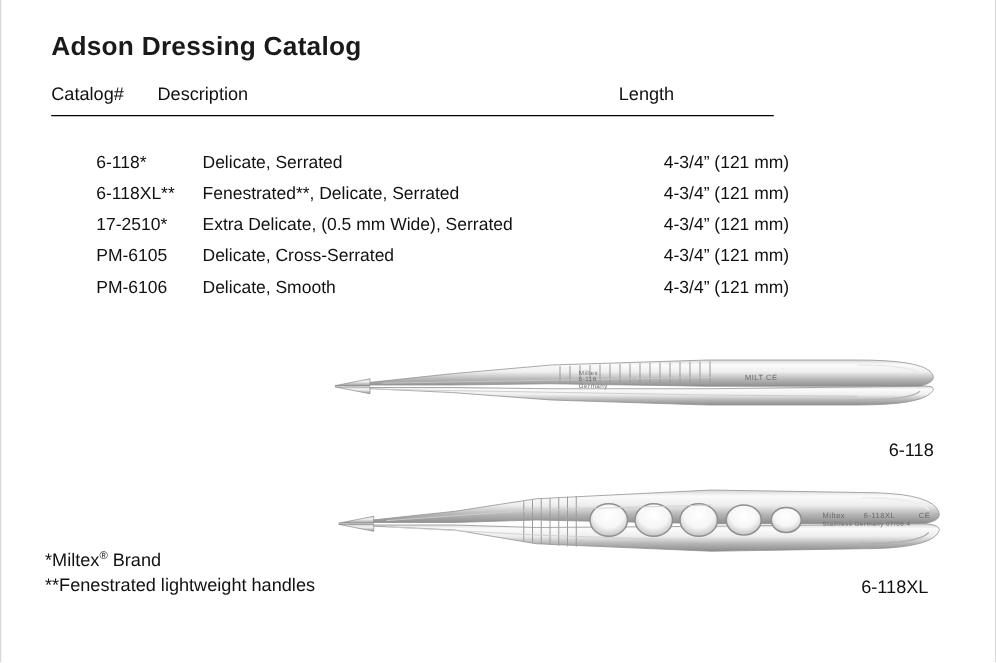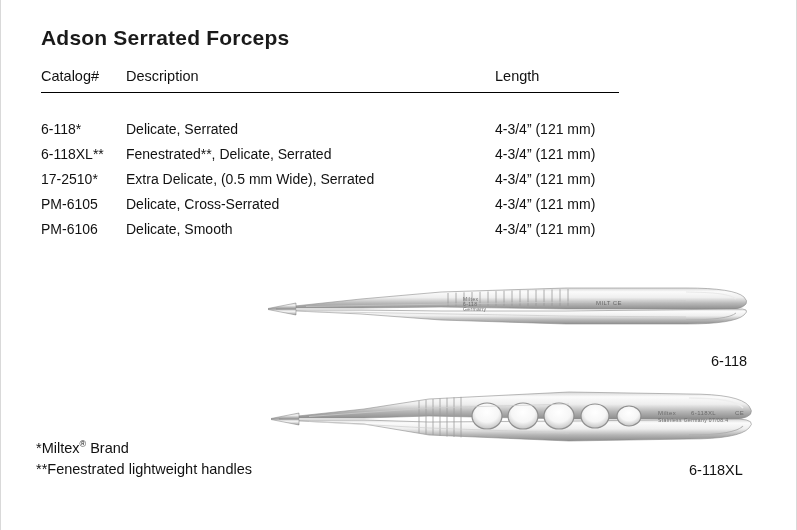--- a/index.html
+++ b/index.html
@@ -63,20 +63,21 @@
   .row {
     position: relative;
     height: 25px;
   }
   .row .cell {
     position: absolute;
     top: 0;
     font-size: 14px;
     color: #111;
     white-space: nowrap;
+    margin-left: 36px;
   }
   
   .footnote {
     position: absolute;
     left: 35px;
     font-size: 14.5px;
     color: #111;
   }
   .fn1 { top: 439px; }
   .fn2 { top: 461px; }
@@ -106,21 +107,21 @@
     color: #6a6a6a;
     letter-spacing: 0.4px;
     font-family: "Liberation Sans", sans-serif;
   }
 </style>
 </head>
 <body>
 
 <div class="page">
 
-  <div class="title">Adson Serrated Forceps</div>
+  <div class="title">Adson Dressing Catalog</div>
 
   <div class="table">
 
     <div class="hdr">
       <div class="cell col-cat">Catalog#</div>
       <div class="cell col-desc">Description</div>
       <div class="cell col-len">Length</div>
     </div>
 
     <div class="rows">

